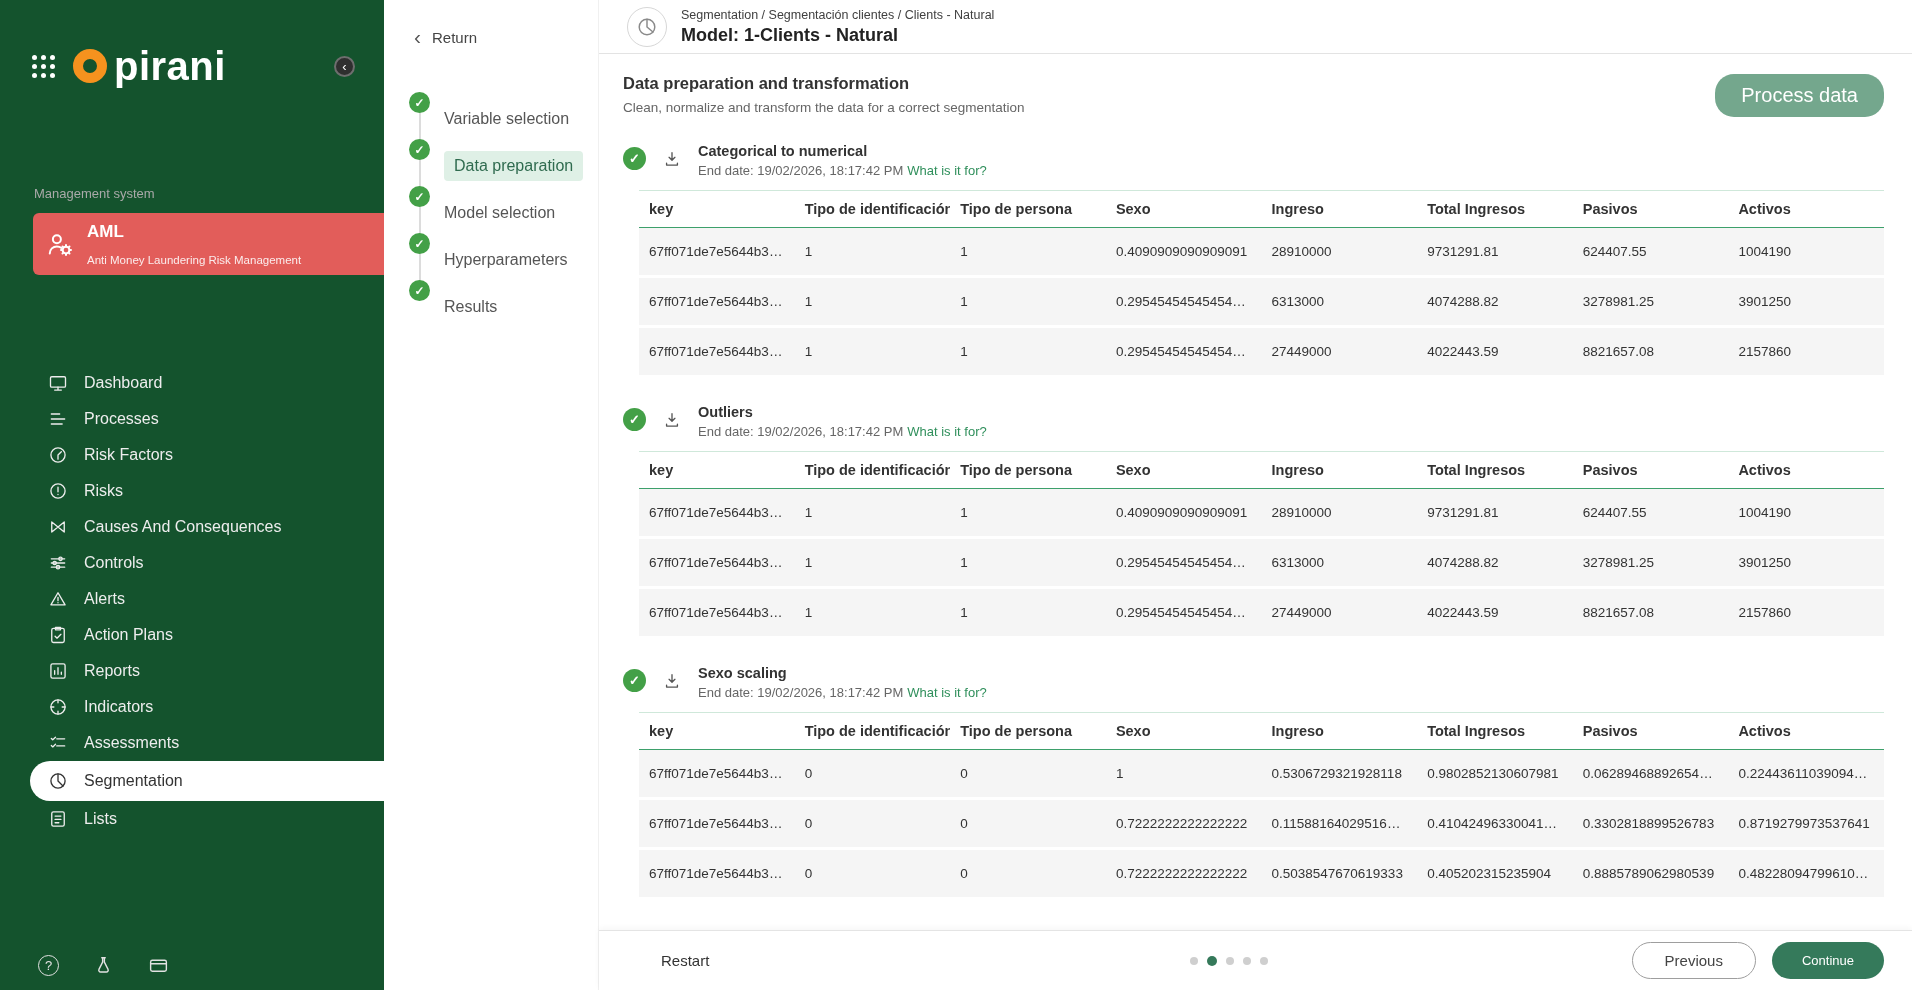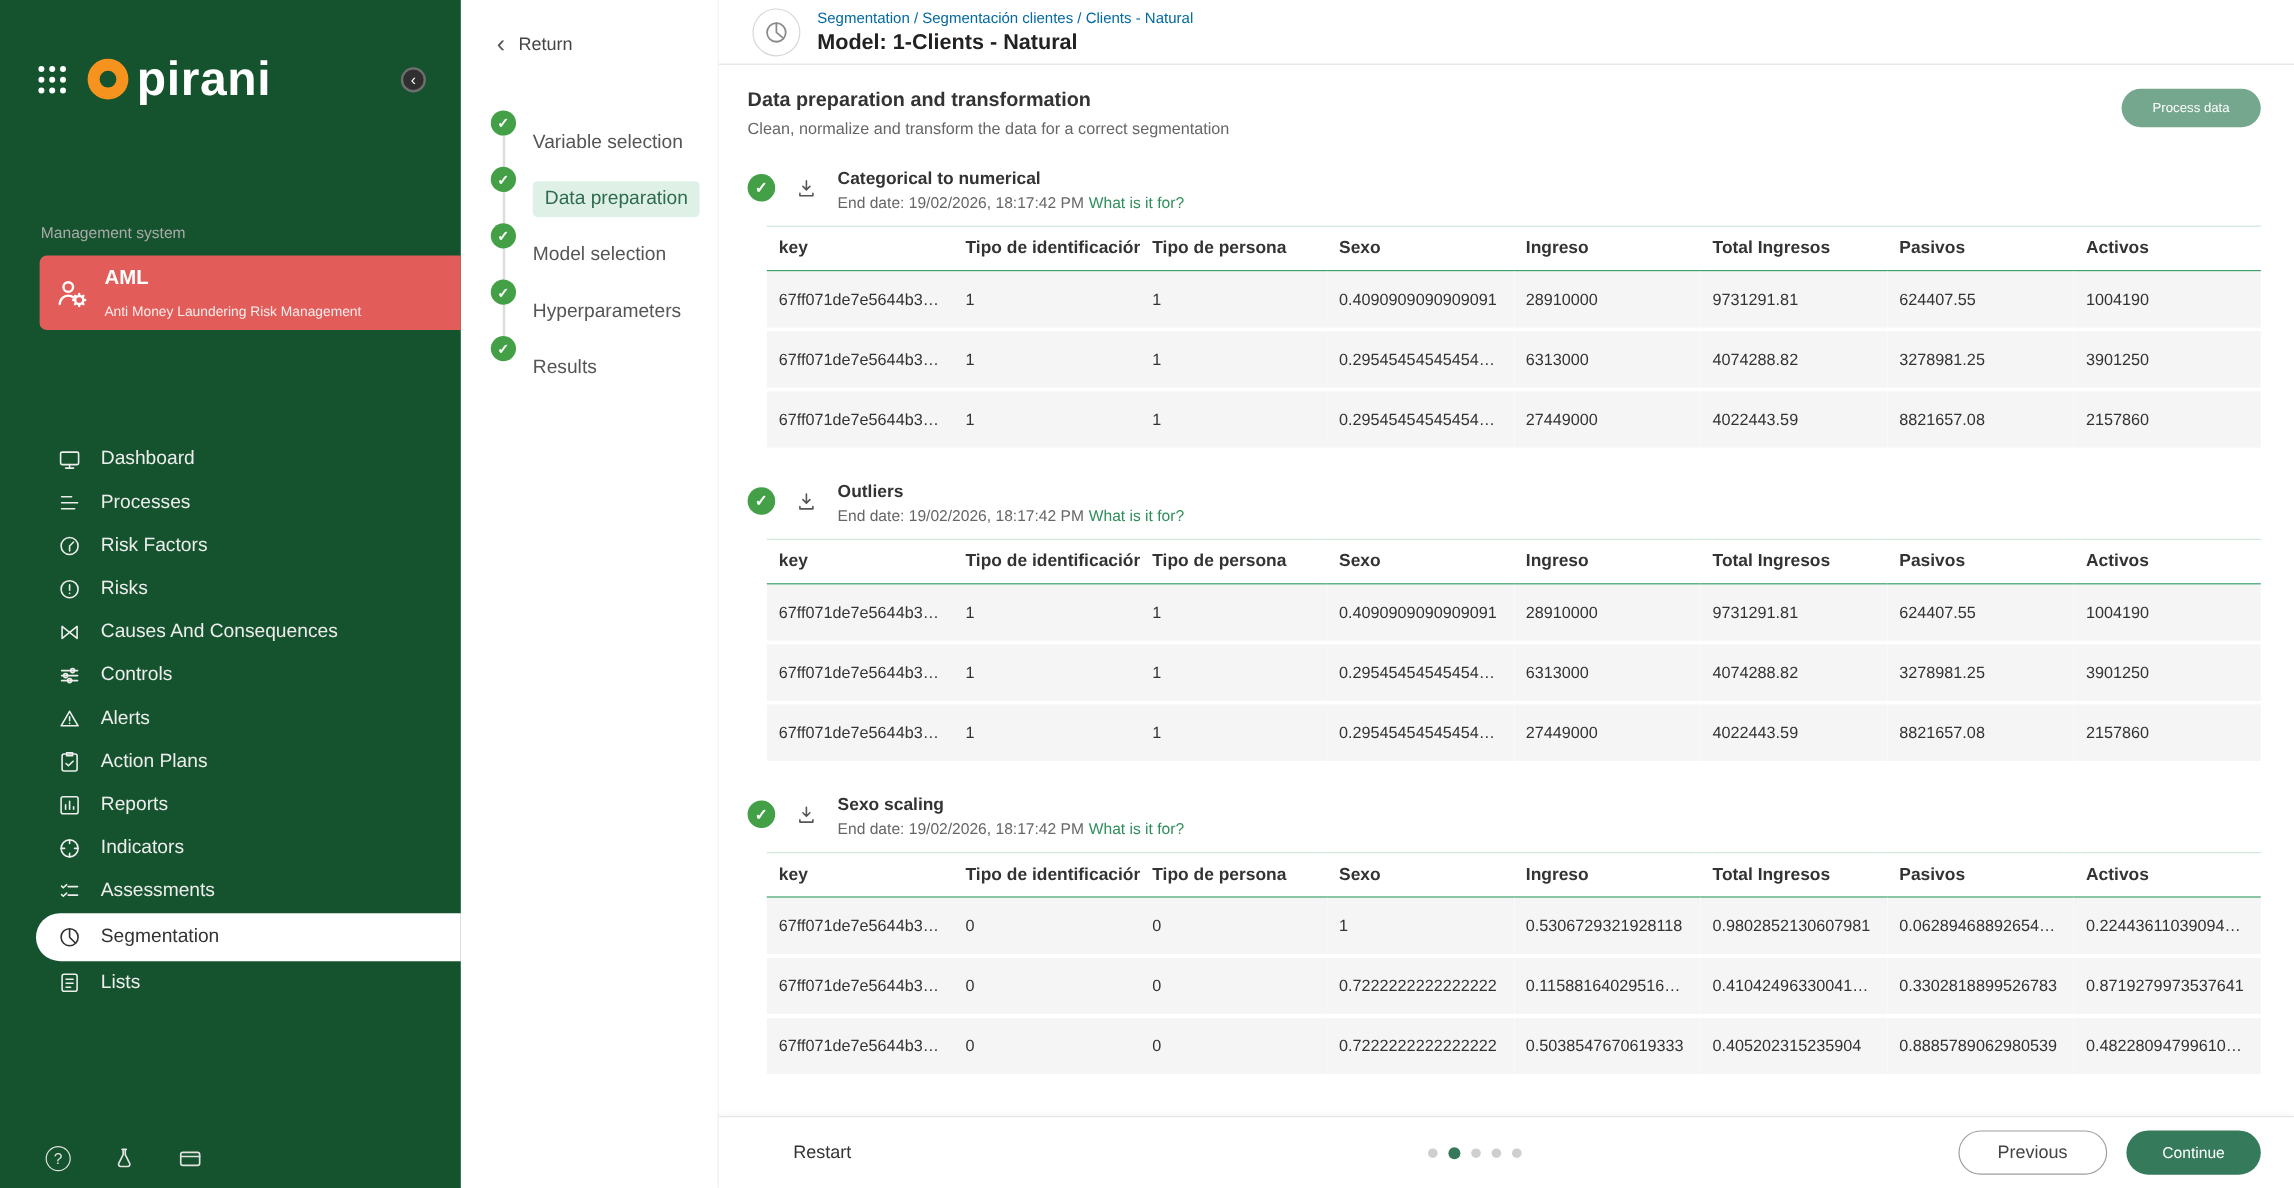--- a/index.html
+++ b/index.html
@@ -39,28 +39,28 @@
   .step { display:flex; align-items:center; gap:14px; height:47px; position:relative; cursor:pointer; }
   .step-circle { width:21px; height:21px; border-radius:50%; background:#43a047; color:#fff; display:flex; align-items:center; justify-content:center; font-size:12px; font-weight:bold; z-index:1; flex-shrink:0; }
   .step-label { font-size:16px; color:#555;margin-top:32px; }
   .step.active .step-label { background:#dff0e6; color:#2f6b4f; padding:6px 10px; border-radius:4px; }
 
   
   .main { flex:1; display:flex; flex-direction:column; background:#fff; min-width:0; }
   .model-header { height:54px; display:flex; align-items:center; gap:14px; padding-left:28px; border-bottom:1px solid #e3e3e3; flex-shrink:0; }
   .model-icon { width:40px; height:40px; border-radius:50%; border:1px solid #d7d7d7; display:flex; align-items:center; justify-content:center; color:#8a8a8a; flex-shrink:0; }
   .model-icon svg { width:22px; height:22px; }
-  .breadcrumb { font-size:12.5px; color:#0369a1; margin-bottom:3px; }
+  .breadcrumb { font-size:12.5px; color:#404040; margin-bottom:3px; }
   .model-title { font-size:18px; font-weight:bold; color:#222; }
 
   .content { flex:1; min-height:0; overflow:hidden; padding:20px 28px 0 24px; }
   .content-head { display:flex; justify-content:space-between; align-items:flex-start; }
   .content-title { font-size:16.5px; font-weight:bold; color:#333; }
   .content-sub { font-size:13.5px; color:#666; margin-top:7px; }
-  .process-btn { background:#74a78d; color:#fff; border:none; border-radius:19px; padding:10px 26px; font-size:11px; cursor:pointer; }
+  .process-btn { background:#74a78d; color:#fff; border:none; border-radius:19px; padding:10px 26px; font-size:20px; cursor:pointer; }
 
   .prep-section { margin-top:26px; }
   .section-head { display:flex; align-items:flex-start; gap:13px; }
   .check-circle { width:23px; height:23px; border-radius:50%; background:#43a047; color:#fff; display:flex; align-items:center; justify-content:center; font-size:13px; font-weight:bold; margin-top:4px; flex-shrink:0; }
   .download-btn { background:none; border:none; color:#555; cursor:pointer; margin-top:3px; padding:3px; }
   .download-btn svg { width:20px; height:20px; }
   .section-title { font-size:14.5px; font-weight:bold; color:#333; }
   .section-sub { font-size:13px; color:#666; margin-top:4px; }
   .what-link { color:#2f8f5b; margin-left:4px; cursor:pointer; text-decoration:none; }
 

